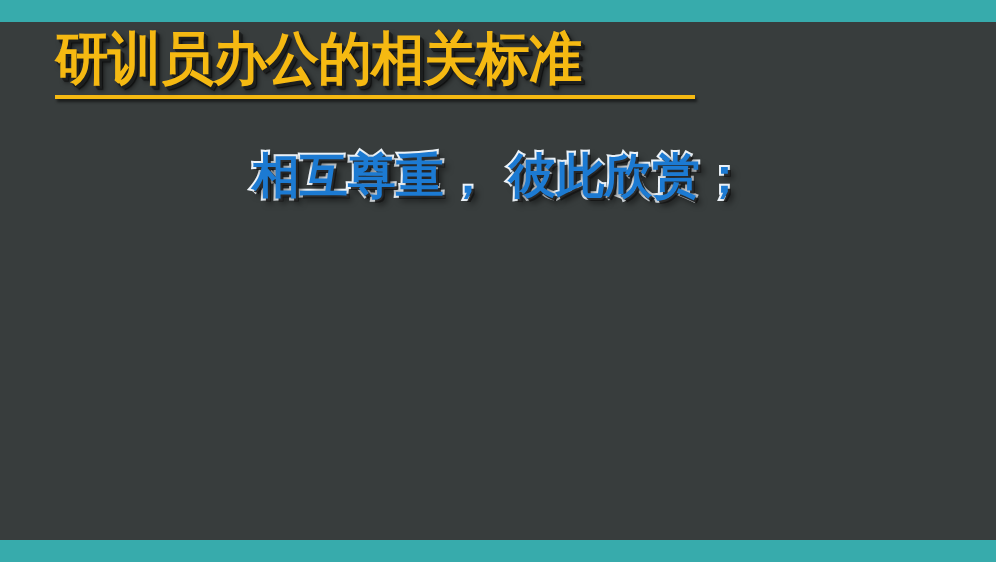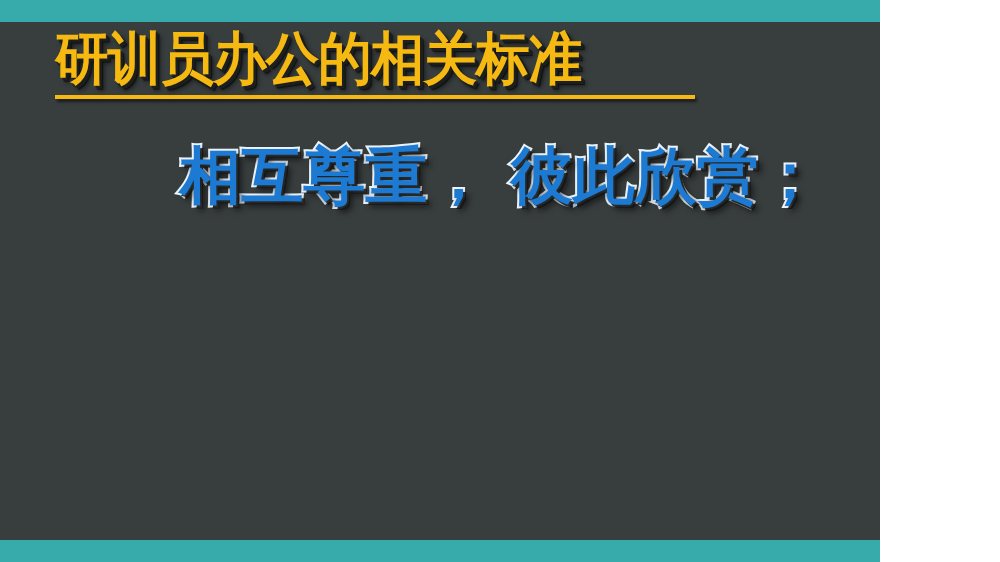--- a/index.html
+++ b/index.html
@@ -8,21 +8,21 @@
   }
   body {
     width: 1000px;
     height: 562px;
     overflow: hidden;
     font-family: "DejaVu Sans", "Liberation Sans", sans-serif;
   }
 
   .slide {
     position: relative;
-    width: 880px;
+    width: 996px;
     height: 562px;
     background: #383d3d;
     overflow: hidden;
   }
 
   
   .bar-top {
     position: absolute;
     left: 0;
     top: 0;
@@ -73,21 +73,21 @@
   
   .body-block {
     position: absolute;
     left: 0;
     top: 133px;
     width: 1000px;
     text-align: center;
   }
   .body-line {
     font-family: "DejaVu Sans", "Liberation Sans", sans-serif;
-    font-size: 62px;
+    font-size: 48px;
     line-height: 85px;
     font-weight: 700;
     color: #1c7ad2;
     letter-spacing: 0px;
     white-space: nowrap;
     -webkit-text-stroke: 4px #eef4f9;
     paint-order: stroke fill;
     text-shadow:
       3px 3px 0 rgba(20,20,20,0.85),
       5px 5px 6px rgba(0,0,0,0.6);

